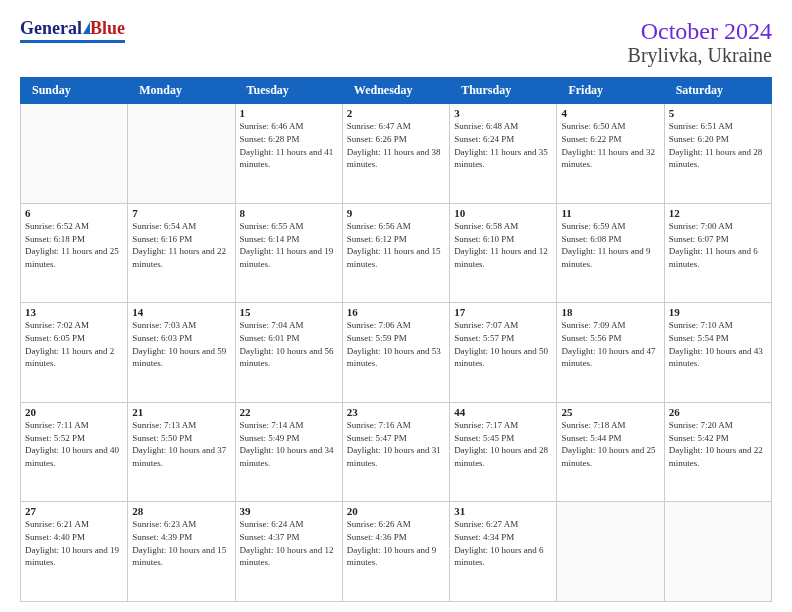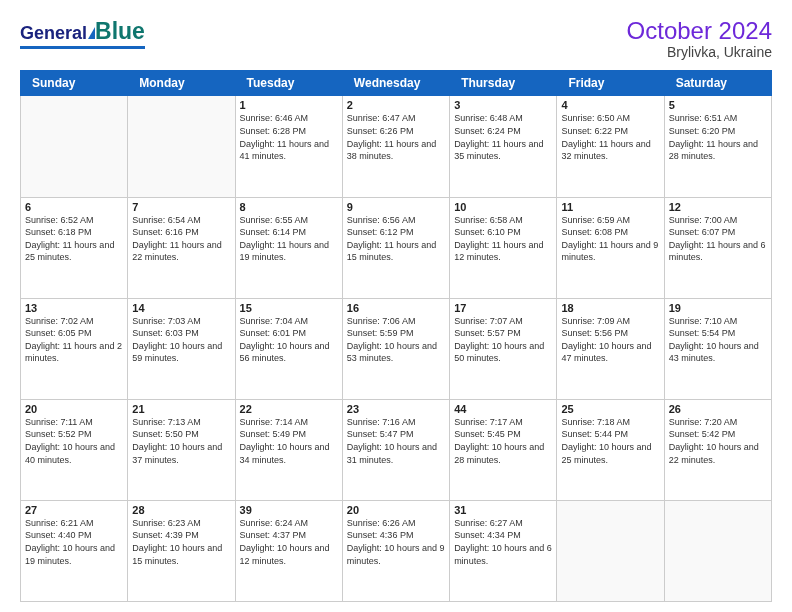--- a/index.html
+++ b/index.html
@@ -9,38 +9,39 @@
       width: 792px;
       height: 612px;
       overflow: hidden;
     }
     .page {
       width: 792px;
       height: 612px;
       padding: 18px 20px 10px 20px;
       display: flex;
       flex-direction: column;
+      font-family: Liberation Serif, serif;
     }
     .header {
       display: flex;
       justify-content: space-between;
       align-items: flex-start;
       margin-bottom: 10px;
     }
     .title-block {
       text-align: right;
     }
     .month-title {
       font-size: 24px;
       font-weight: normal;
       color: #6d28d9;
       line-height: 1.1;
     }
     .subtitle {
-      font-size: 14px;
+      font-size: 20px;
       color: #444;
     }
     .calendar {
       flex: 1;
       border: 1px solid #ccc;
       border-collapse: collapse;
       width: 100%;
       table-layout: fixed;
     }
     .calendar th {
@@ -95,23 +96,23 @@
     .logo-arrow {
       display: inline-block;
       width: 0;
       height: 0;
       border-left: 7px solid transparent;
       border-bottom: 12px solid #1565c0;
       margin-left: 1px;
       vertical-align: bottom;
     }
     .logo-blue-word {
-      font-size: 23px;
-      font-weight: bold;
-      color: #0f766e;
+      font-size: 18px;
+      font-weight: bold;
+      color: #b91c1c;
     }
     .logo-underline {
       height: 3px;
       background: #1565c0;
       width: 100%;
       margin-top: 1px;
     }
   </style>
 </head>
 <body>

